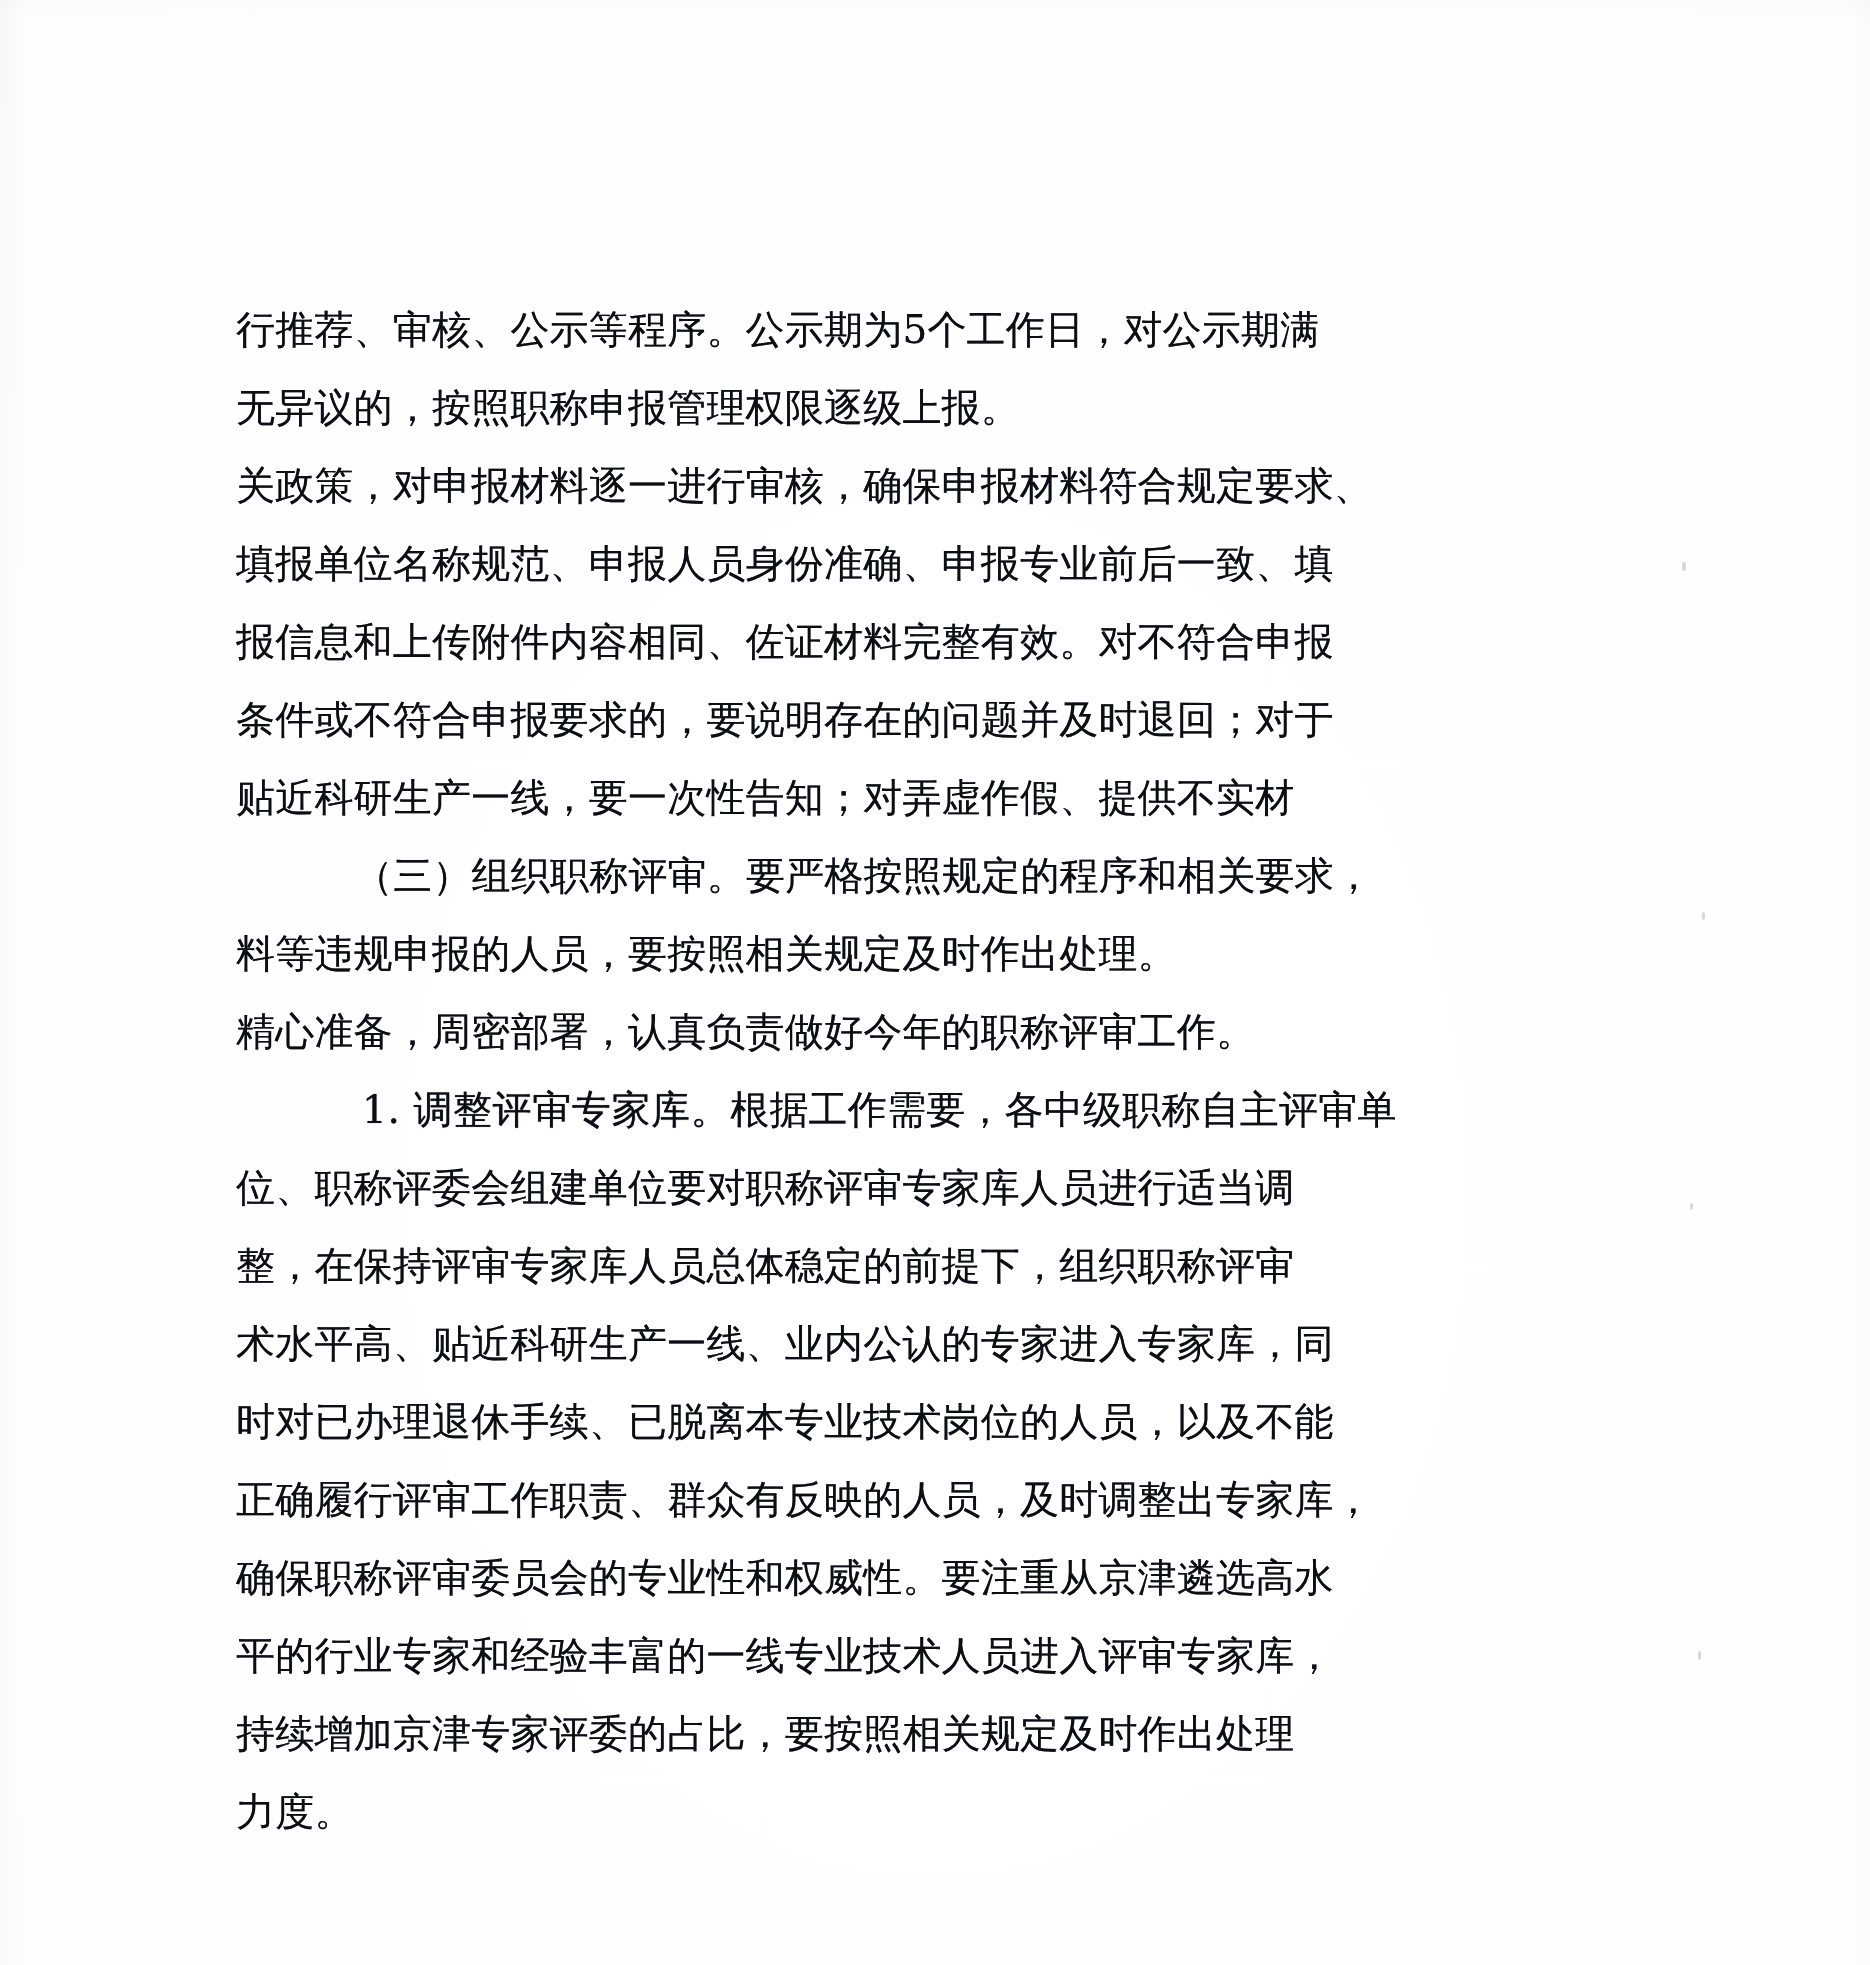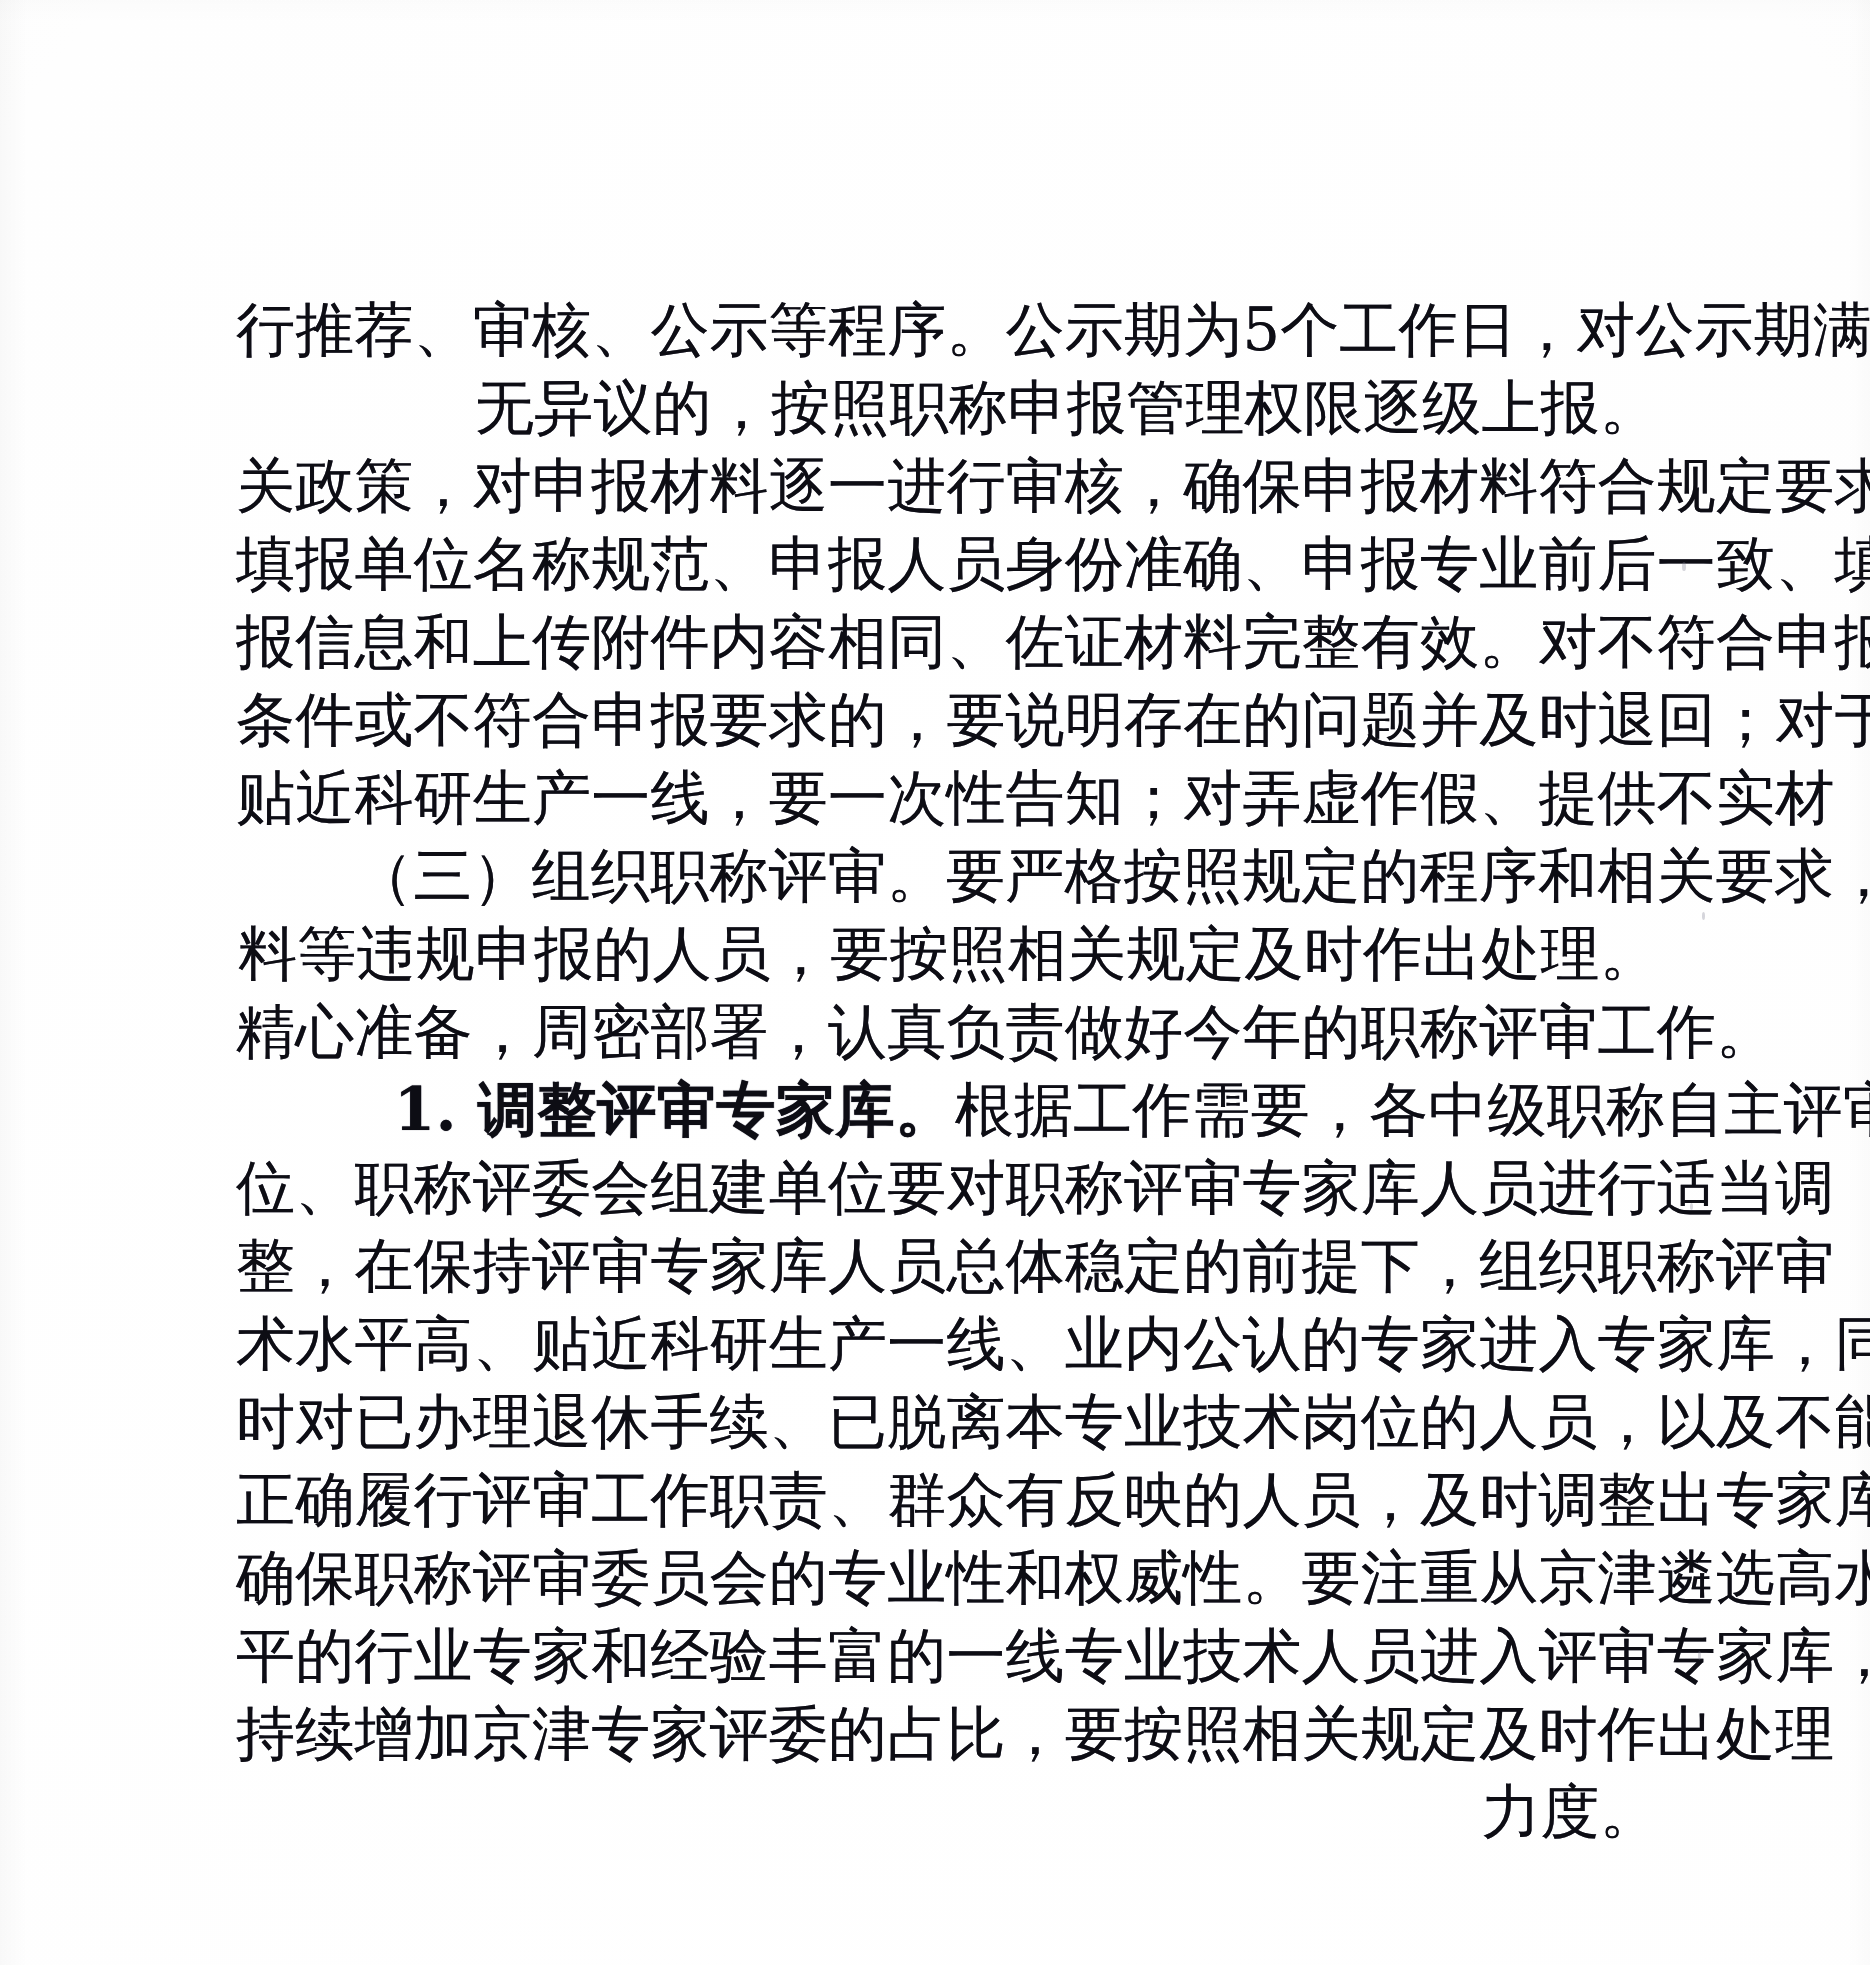--- a/index.html
+++ b/index.html
@@ -37,47 +37,45 @@
   }
 
   #textblock {
     position: absolute;
     left: 236px;
     top: 291px;
     width: 1423px;
   }
 
   .line {
-    font-size: 59px;
+    font-size: 39px;
     line-height: 78px;
     color: #0d0d14;
     letter-spacing: 0.2px;
     white-space: pre;
     font-weight: 400;
     
     text-shadow:
       0 0 0.5px rgba(10,10,30,0.55),
       0.2px 0.2px 0.4px rgba(30,20,60,0.22);
-    text-align: right;
   }
 
   .line.indent {
     text-indent: 118px;
   }
   .line.indent-num {
     text-indent: 126px;
   }
 
   .hd {
-    font-weight: 700;
+    font-weight: 400;
     letter-spacing: 0.6px;
     text-shadow:
       0 0 0.9px rgba(8,8,26,0.75),
       0.3px 0.2px 0.5px rgba(28,18,58,0.3);
-    margin-left: 32px;
   }
 
   
   .speck {
     position: absolute;
     background: rgba(120,120,140,0.30);
     border-radius: 50%;
     pointer-events: none;
   }
 </style>

